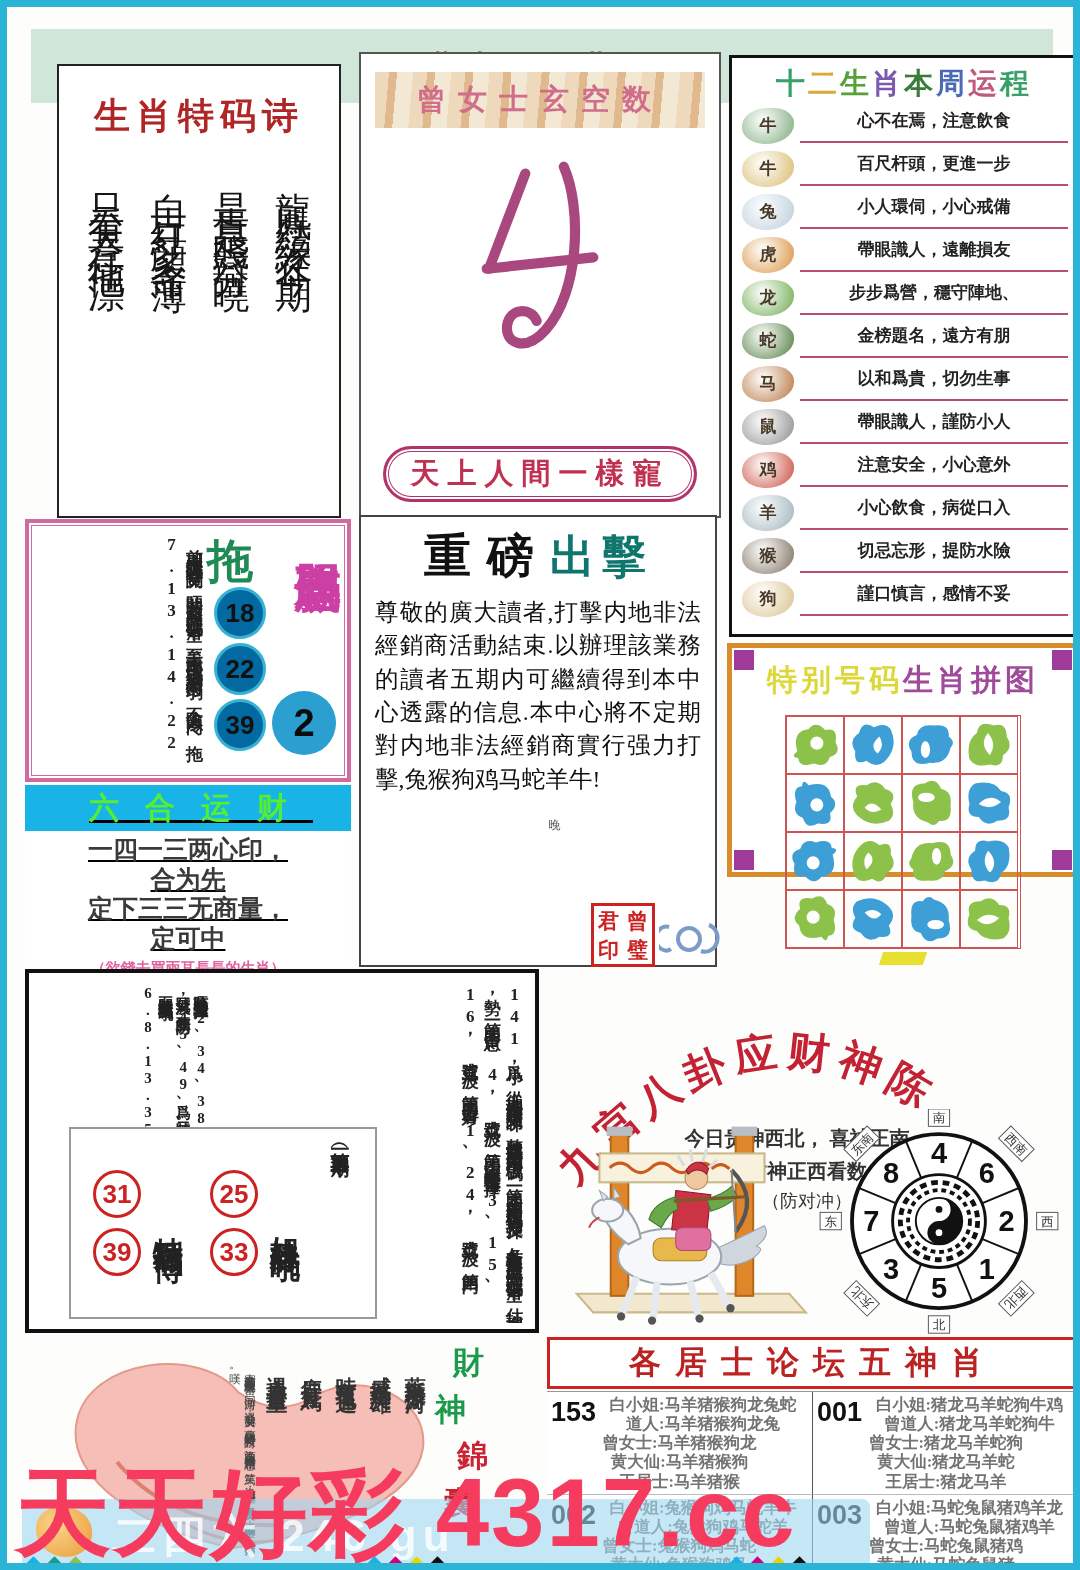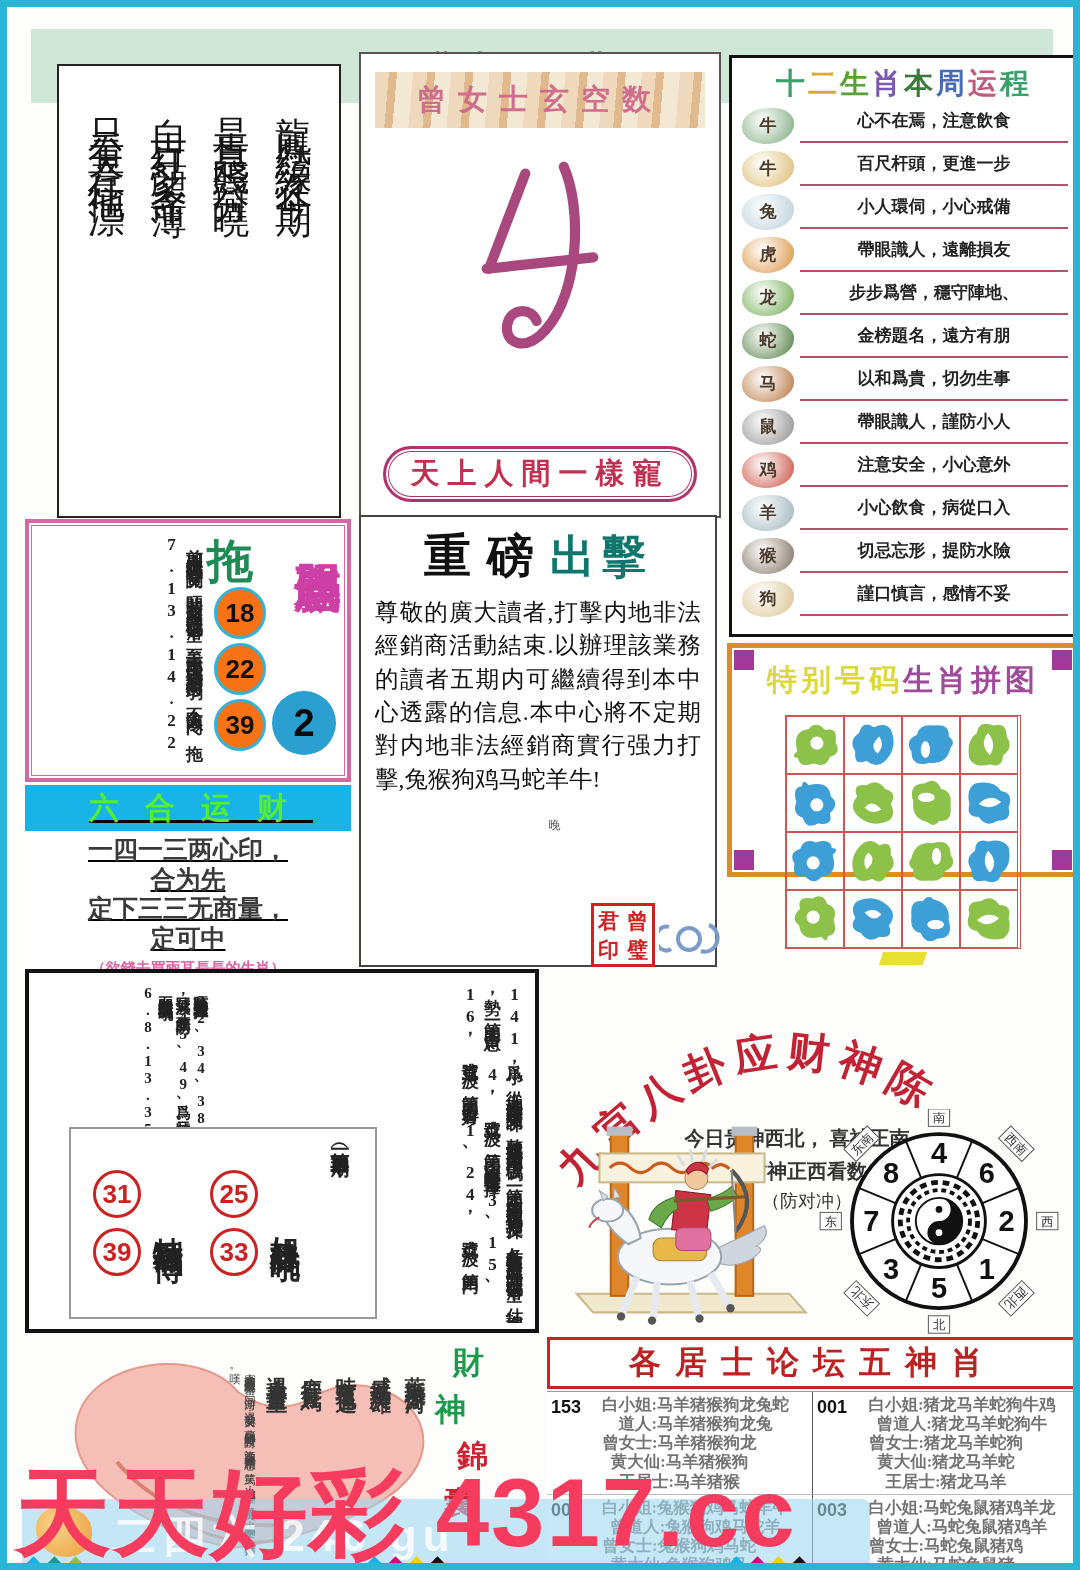--- a/index.html
+++ b/index.html
@@ -39,21 +39,21 @@
     border-radius:50% 40% 55% 45%;font-size:17px;font-weight:bold;}
   .z-text{flex:1;text-align:center;font-size:17px;font-weight:bold;color:#222;
     border-bottom:2px solid #b5506a;padding-bottom:9px;margin-left:6px;}
 
   
   .lianying-panel{left:18px;top:512px;width:326px;height:263px;background:#fff;
     border:4px solid #d06aa0;box-sizing:border-box;box-shadow:inset 0 0 0 2px #fff,inset 0 0 0 3px #d06aa0;}
   .ly-title{position:absolute;right:6px;top:4px;font-size:47px;font-weight:bold;color:#cc3fa4;line-height:1.02;height:250px;}
   .ly-drag{position:absolute;left:178px;top:8px;font-size:46px;font-weight:bold;color:#1f8a54;}
   .ly-circle{position:absolute;width:46px;height:46px;border:3px solid #35b2d4;border-radius:50%;
-    display:flex;align-items:center;justify-content:center;font-size:26px;font-weight:bold;color:#111;background:#f97316;
+    display:flex;align-items:center;justify-content:center;font-size:26px;font-weight:bold;color:#111;background:#0369a1;
     font-family:"Liberation Sans",sans-serif;}
   .ly-dan{position:absolute;left:243px;top:168px;width:64px;height:64px;border-radius:50%;background:#2a9fd0;
     display:flex;align-items:center;justify-content:center;font-size:38px;font-weight:bold;color:#0b0b0b;
     font-family:"Liberation Sans",sans-serif;}
   .ly-body{position:absolute;left:8px;top:12px;width:168px;height:232px;font-size:17px;font-weight:bold;
     color:#222;letter-spacing:3px;line-height:1.35;overflow:hidden;}
 
   
   .liuhe-panel{left:18px;top:778px;width:326px;height:182px;background:#fff;text-decoration:underline;}
   .lh-banner{height:46px;background:#18b4e8;display:flex;align-items:center;justify-content:center;}
@@ -104,21 +104,21 @@
   .jg-sub2{font-size:20px;font-weight:bold;margin-top:6px;}
   .jg-sub3{font-size:18px;margin-top:4px;}
 
   
   .forum-panel{left:540px;top:1330px;width:532px;height:232px;background:#fff;}
   .fr-titlebox{height:46px;border:3px solid #cc2222;display:flex;align-items:center;justify-content:center;}
   .fr-title{color:#bb2222;font-size:32px;font-weight:bold;letter-spacing:14px;}
   .fr-table{display:grid;grid-template-columns:1fr 1fr;border-top:1px solid #999;margin-top:2px;}
   .fr-cell{padding:3px 4px;border-right:1px solid #555;border-bottom:1px solid #bbb;min-height:86px;}
   .fr-cell:nth-child(2n){border-right:none;}
-  .fr-num{float:left;font-size:18px;font-weight:bold;font-family:"Liberation Sans",sans-serif;color:#111;margin:2px 2px 0 0;}
+  .fr-num{float:left;font-size:27px;font-weight:bold;font-family:"Liberation Sans",sans-serif;color:#111;margin:2px 2px 0 0;}
   .fr-lines{text-align:center;font-size:16.5px;color:#737373;line-height:1.16;font-weight:bold;}
 
   
   .supo{left:20px;top:1335px;width:500px;height:228px;}
   .sp-poem{position:absolute;left:232px;top:18px;height:188px;font-size:21px;font-weight:bold;color:#333;
     letter-spacing:4px;line-height:1.65;}
   .sp-story{position:absolute;left:34px;top:22px;width:196px;height:192px;font-size:11.5px;color:#444;
     letter-spacing:1px;line-height:1.3;overflow:hidden;}
   .cai-col{left:428px;top:1333px;width:80px;}
   .cai-char{font-size:31px;font-weight:bold;display:block;line-height:1.5;}
@@ -140,20 +140,21 @@
 </head>
 <body>
 
 <div class="page">
 
   <div class="abs header-band">
     <span class="header-title">黄大仙救世报</span>
   </div>
 
   <div class="abs poem-panel">
+    <div class="poem-title">生肖特码诗</div>
     <div class="poem-cols" id="poem-cols">
         <div class="poem-col v">只看天意任他漂</div>
         <div class="poem-col v">自古紅顏多命薄</div>
         <div class="poem-col v">是貴是賤辯分曉</div>
         <div class="poem-col v">龍鳳結緣在今期</div>
       </div>
   </div>
 
   <div class="abs xuankong-panel">
     <div class="xk-banner">

